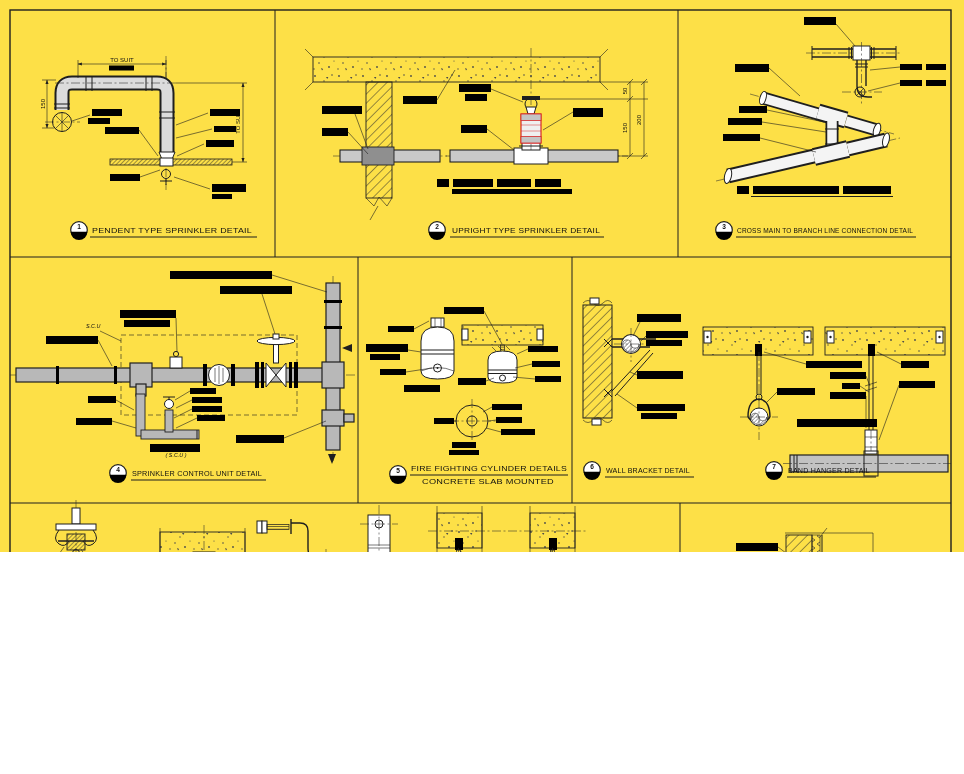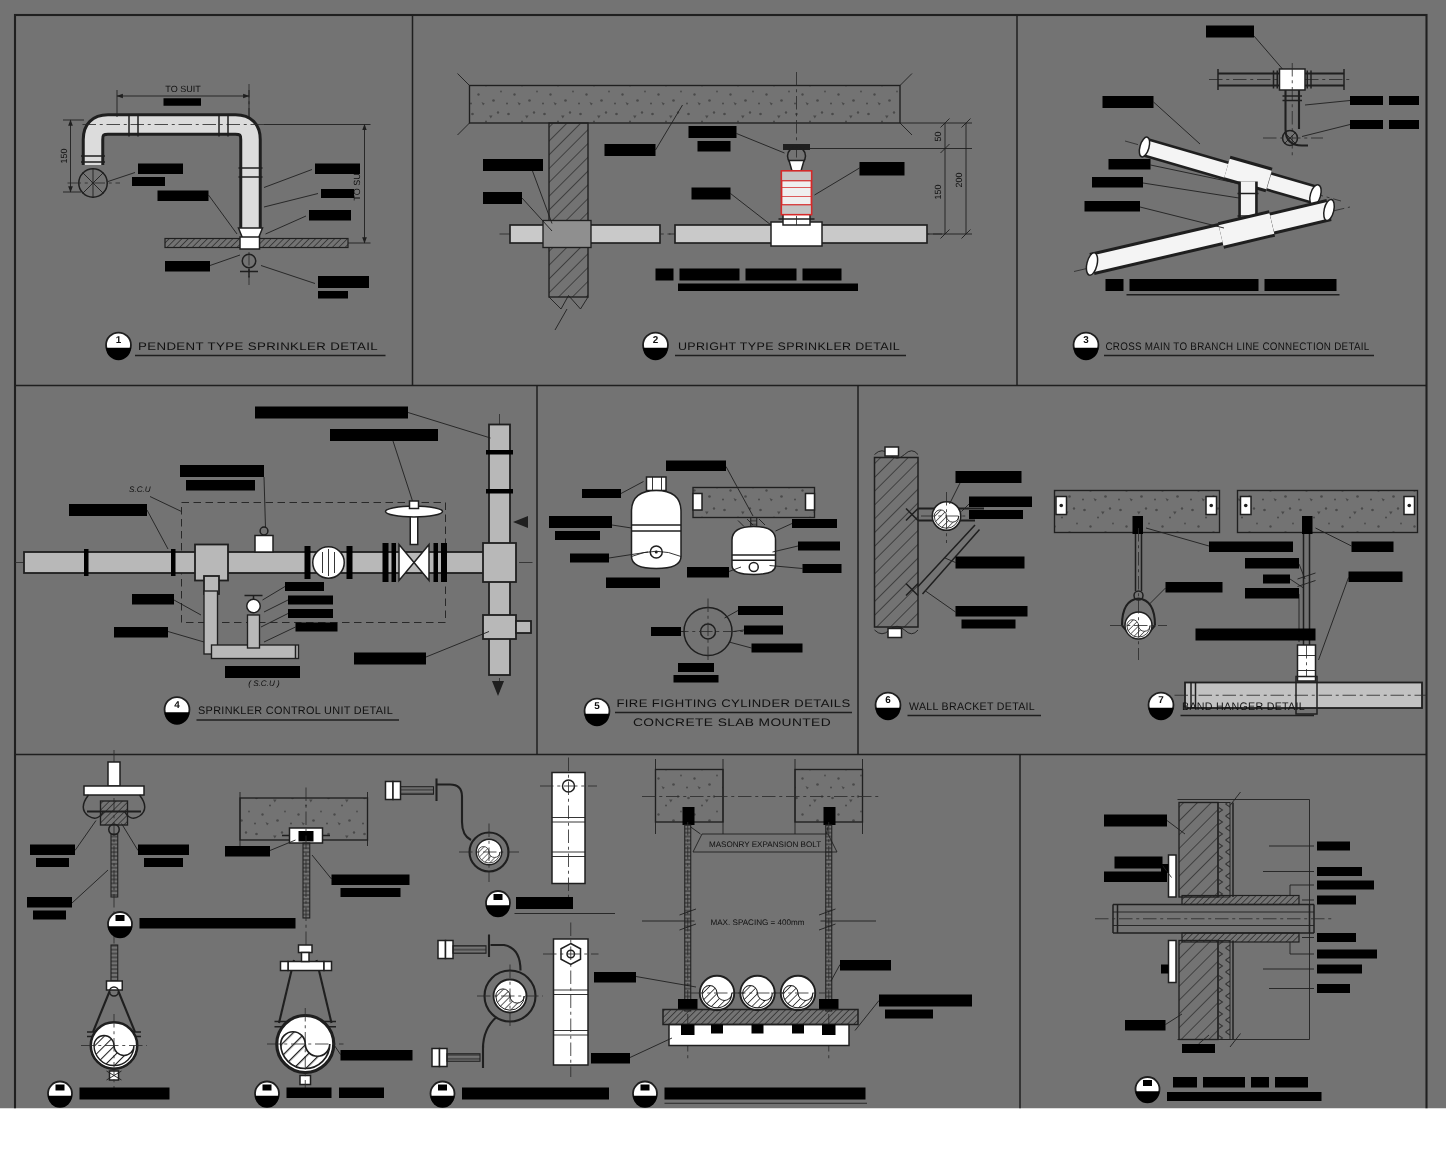--- a/index.html
+++ b/index.html
@@ -1,16 +1,16 @@
 <!DOCTYPE html>
 <html><head>
 <meta charset="utf-8">
 <style>
   html,body{margin:0;padding:0;background:#fff;}
-  .canvas{position:relative;width:964px;height:739px;background:#737373;overflow:hidden;}
+  .canvas{position:relative;width:964px;height:552px;background:#fde047;overflow:hidden;}
   svg{font-family:"Liberation Sans", sans-serif;}
   .ln{stroke:#1f1f1f;fill:none;stroke-width:1;}
   .lw{stroke:#1f1f1f;fill:none;stroke-width:1.4;}
   .thin{stroke:#1f1f1f;fill:none;stroke-width:0.6;}
   .cl{stroke:#2a2a2a;fill:none;stroke-width:0.55;stroke-dasharray:9 2.5 2 2.5;}
   .rb{fill:#000;}
   .wh{fill:#fff;stroke:#1f1f1f;stroke-width:1;}
   .pg{fill:#b8b8b8;stroke:#1f1f1f;stroke-width:1.2;}
   .pgl{fill:#c9c9c9;stroke:#1f1f1f;stroke-width:1.1;}
   .t{font-size:7.3px;fill:#101010;letter-spacing:.2px;}

